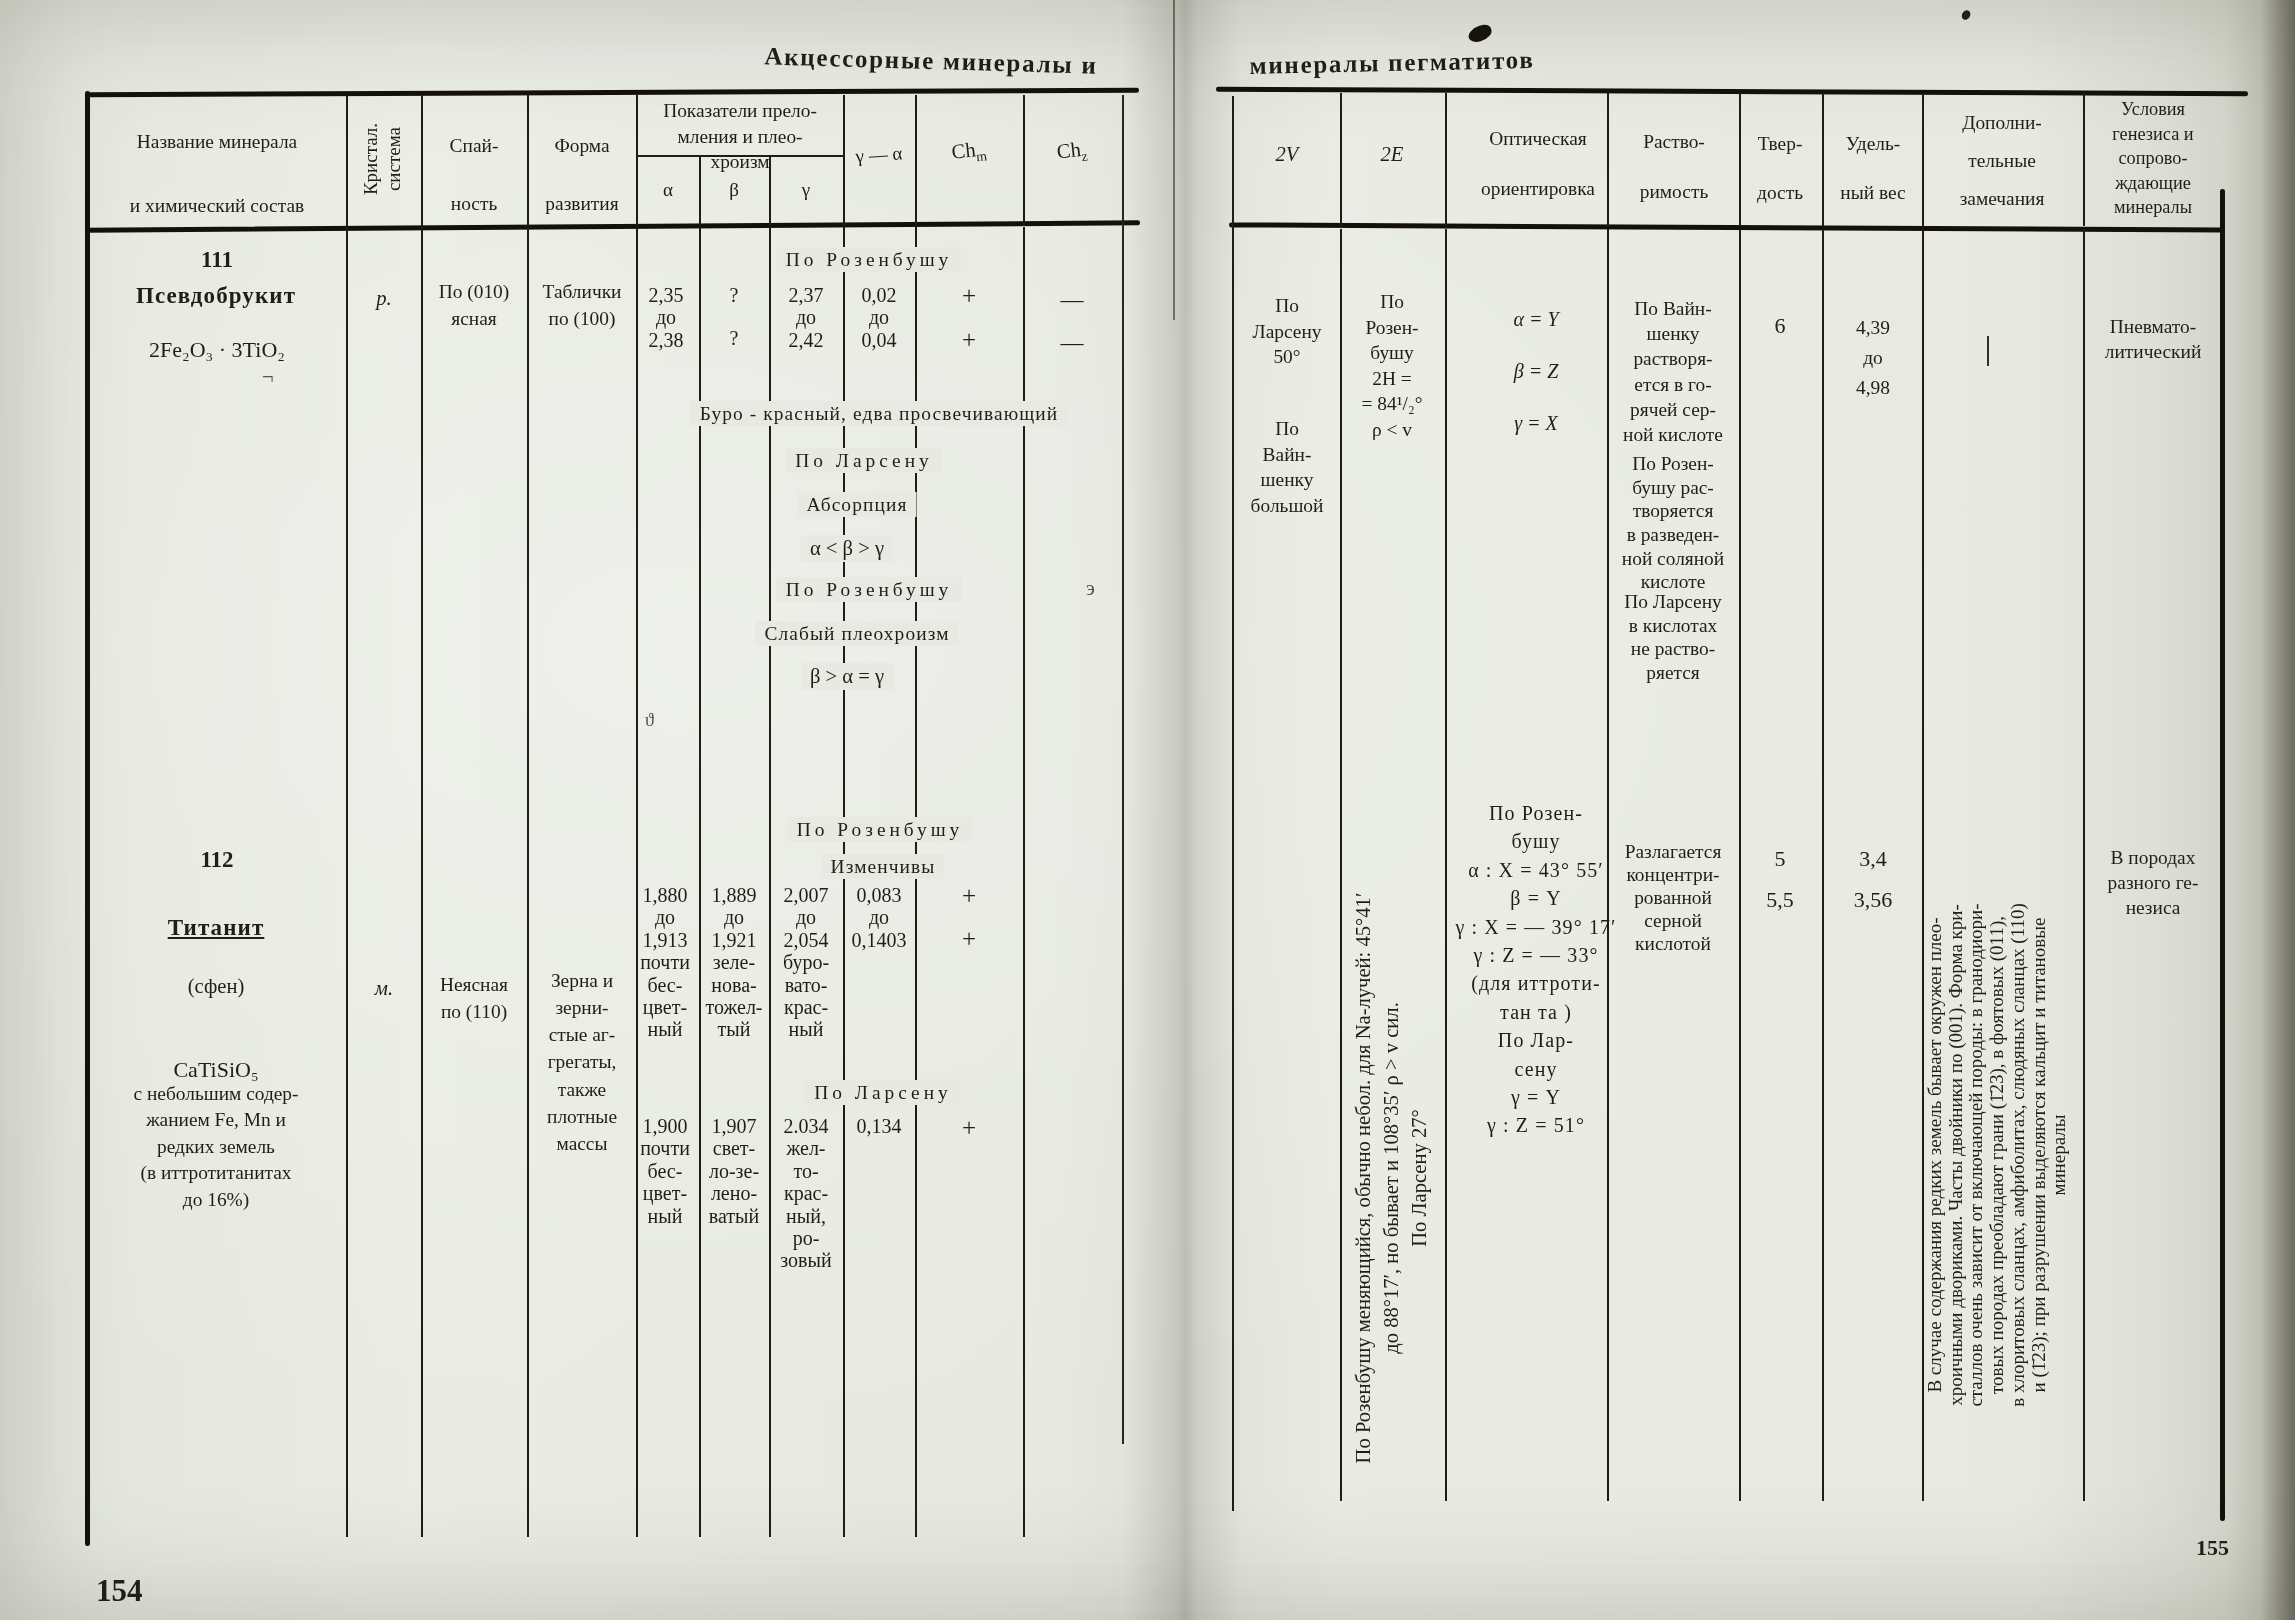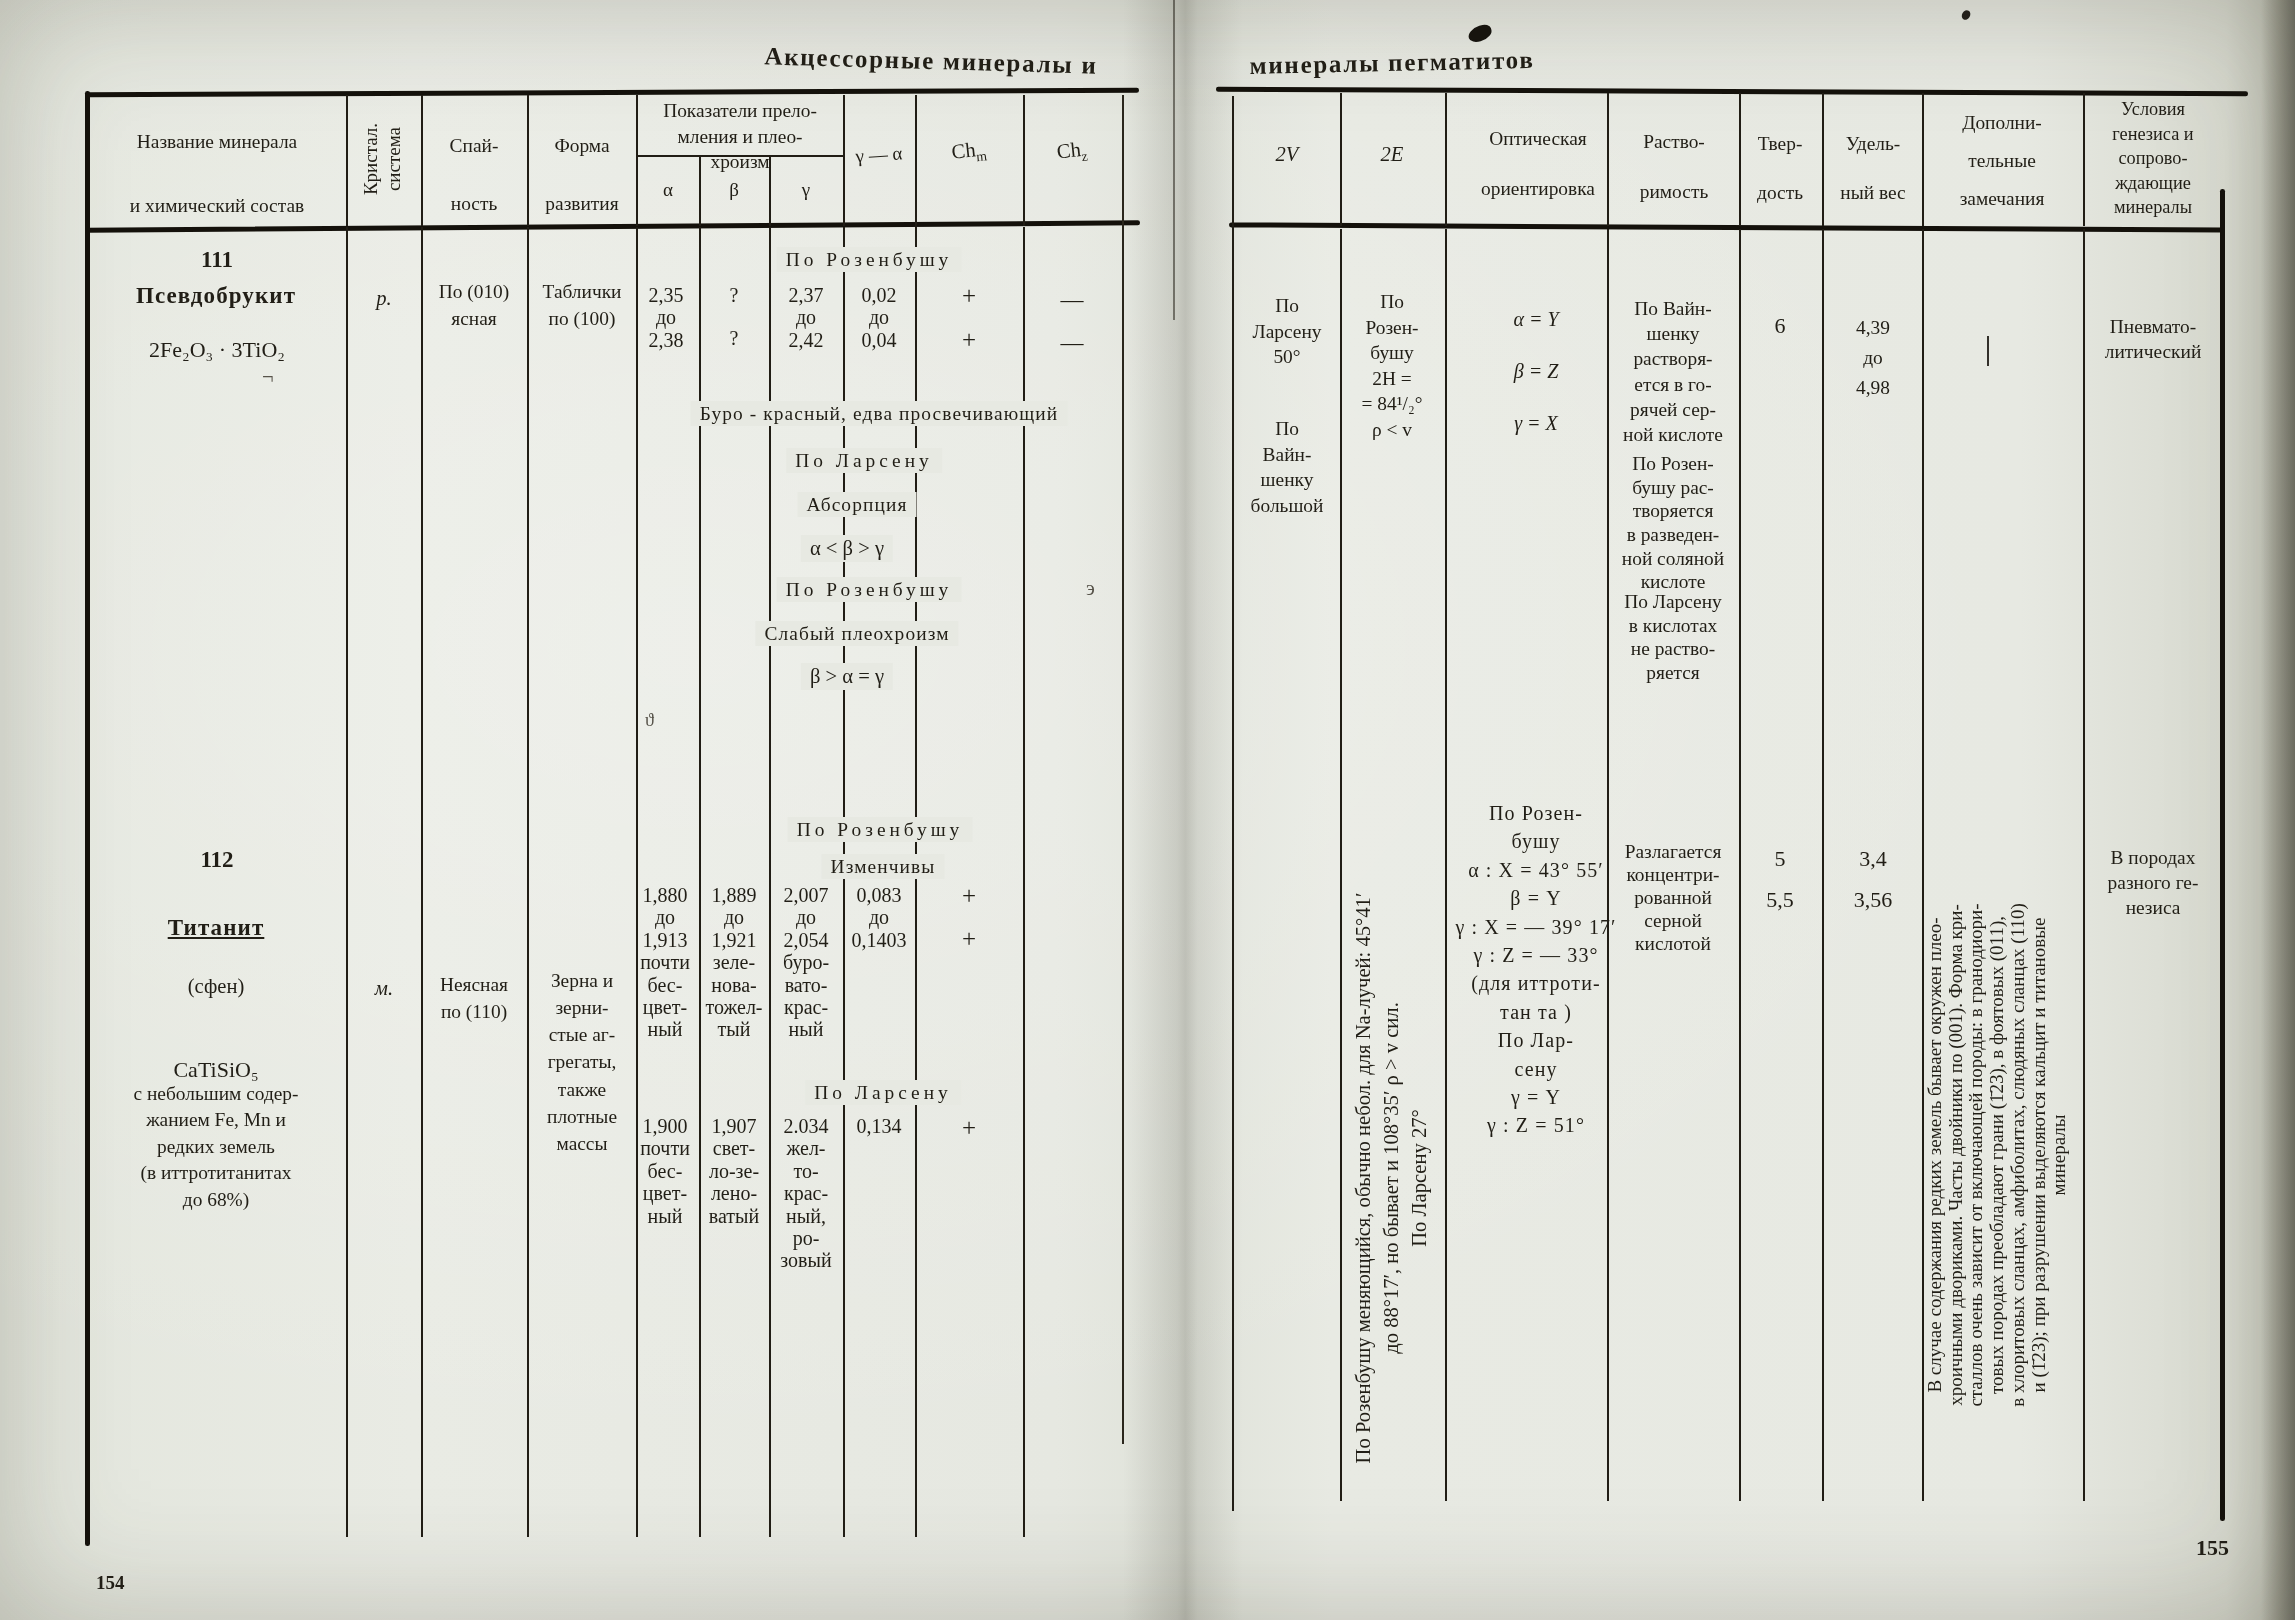--- a/index.html
+++ b/index.html
@@ -198,21 +198,21 @@
 литический</div>
 
   <div class="t cx b" style="left:217px;top:845px;font-size:23px;">112</div>
   <div class="t cx b" style="left:216px;top:913px;font-size:23px;letter-spacing:1.1px;text-decoration:underline;">Титанит</div>
   <div class="t cx" style="left:216px;top:973px;font-size:20.6px;">(сфен)</div>
   <div class="t cx" style="left:216px;top:1056px;font-size:22px;">CaTiSiO₅</div>
   <div class="t cx" style="left:216px;top:1081px;line-height:1.36;">с небольшим содер-
 жанием Fe, Mn и
 редких земель
 (в иттротитанитах
-до 68%)</div>
+до 16%)</div>
   <div class="t cx i" style="left:384px;top:975px;font-size:20.6px;">м.</div>
   <div class="t cx" style="left:474px;top:971px;line-height:1.4;">Неясная
 по (110)</div>
   <div class="t cx" style="left:582px;top:967px;line-height:1.4;">Зерна и
 зерни-
 стые аг-
 грегаты,
 также
 плотные
 массы</div>
@@ -293,17 +293,17 @@
 хроичными двориками. Часты двойники по (001). Форма кри-
 сталлов очень зависит от включающей породы: в гранодиори-
 товых породах преобладают грани (1̄23), в фоятовых (011),
 в хлоритовых сланцах, амфиболитах, слюдяных сланцах (110)
 и (1̄23); при разрушении выделяются кальцит и титановые
 минералы</div>
   <div class="t cx" style="left:2153px;top:845px;line-height:1.3;">В породах
 разного ге-
 незиса</div>
 
-  <div class="t b" style="left:96px;top:1571px;font-size:19px;">154</div>
+  <div class="t b" style="left:96px;top:1571px;font-size:31px;">154</div>
   <div class="t b" style="left:2196px;top:1534px;font-size:22px;">155</div>
 
 </div>
 
 
 </body></html>

